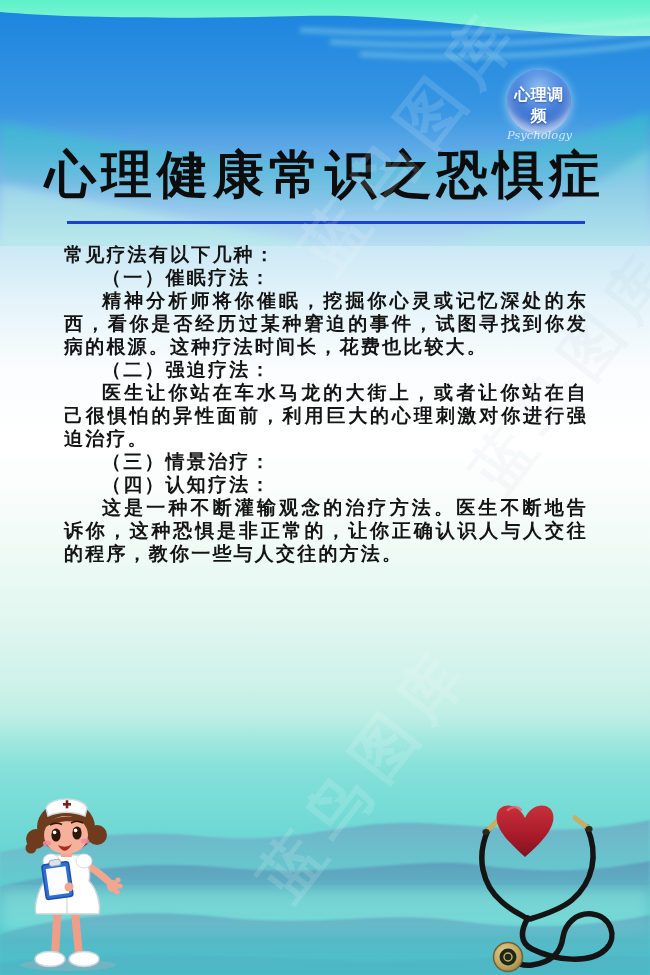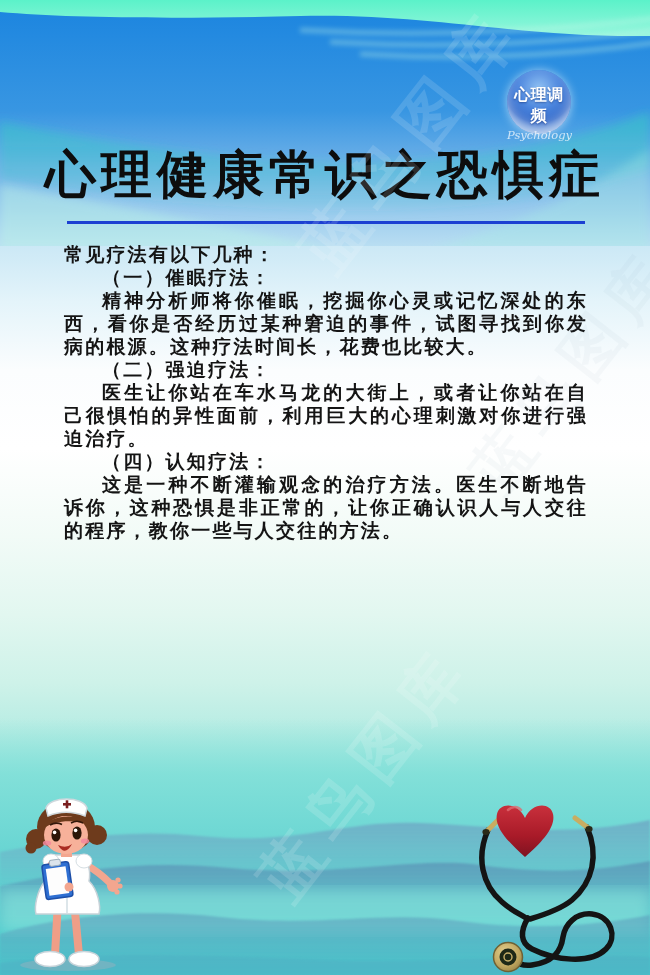--- a/index.html
+++ b/index.html
@@ -106,20 +106,21 @@
 
   <div class="title">心理健康常识之恐惧症</div>
   <div class="divider"></div>
 
   <div class="body-text">
     <p>常见疗法有以下几种：</p>
     <p class="indent">（一）催眠疗法：</p>
     <p class="indent">精神分析师将你催眠，挖掘你心灵或记忆深处的东西，看你是否经历过某种窘迫的事件，试图寻找到你发病的根源。这种疗法时间长，花费也比较大。</p>
     <p class="indent">（二）强迫疗法：</p>
     <p class="indent">医生让你站在车水马龙的大街上，或者让你站在自己很惧怕的异性面前，利用巨大的心理刺激对你进行强迫治疗。</p>
+    <p class="indent">（三）情景治疗：</p>
     <p class="indent">（四）认知疗法：</p>
     <p class="indent">这是一种不断灌输观念的治疗方法。医生不断地告诉你，这种恐惧是非正常的，让你正确认识人与人交往的程序，教你一些与人交往的方法。</p>
   </div>
 
   <svg class="scenery" width="650" height="257" viewBox="0 0 650 257">
     <defs>
       <linearGradient id="gScene" x1="0" y1="0" x2="0" y2="1">
         <stop offset="0" stop-color="#85e2da" stop-opacity="0"></stop>
         <stop offset="0.22" stop-color="#7fdfd8" stop-opacity="0.9"></stop>
         <stop offset="0.55" stop-color="#66d4d2"></stop>

